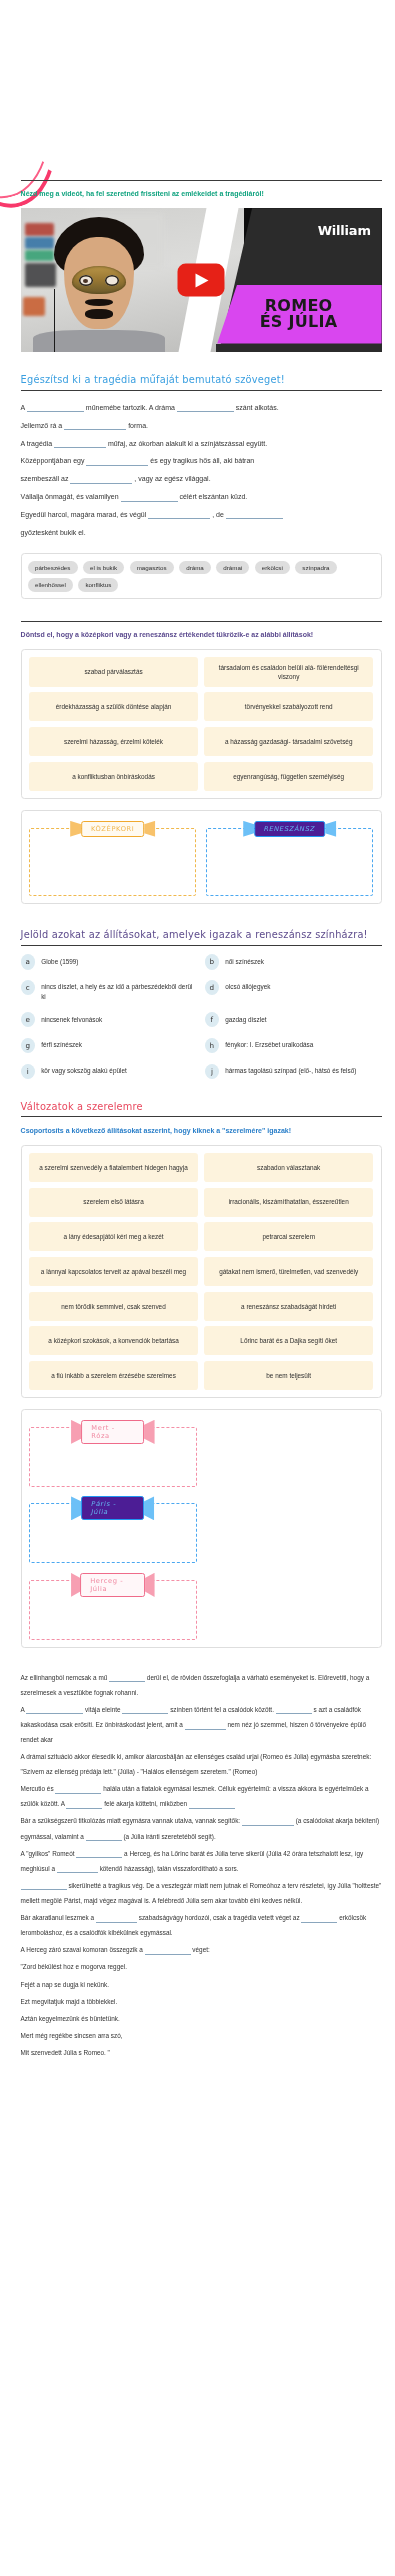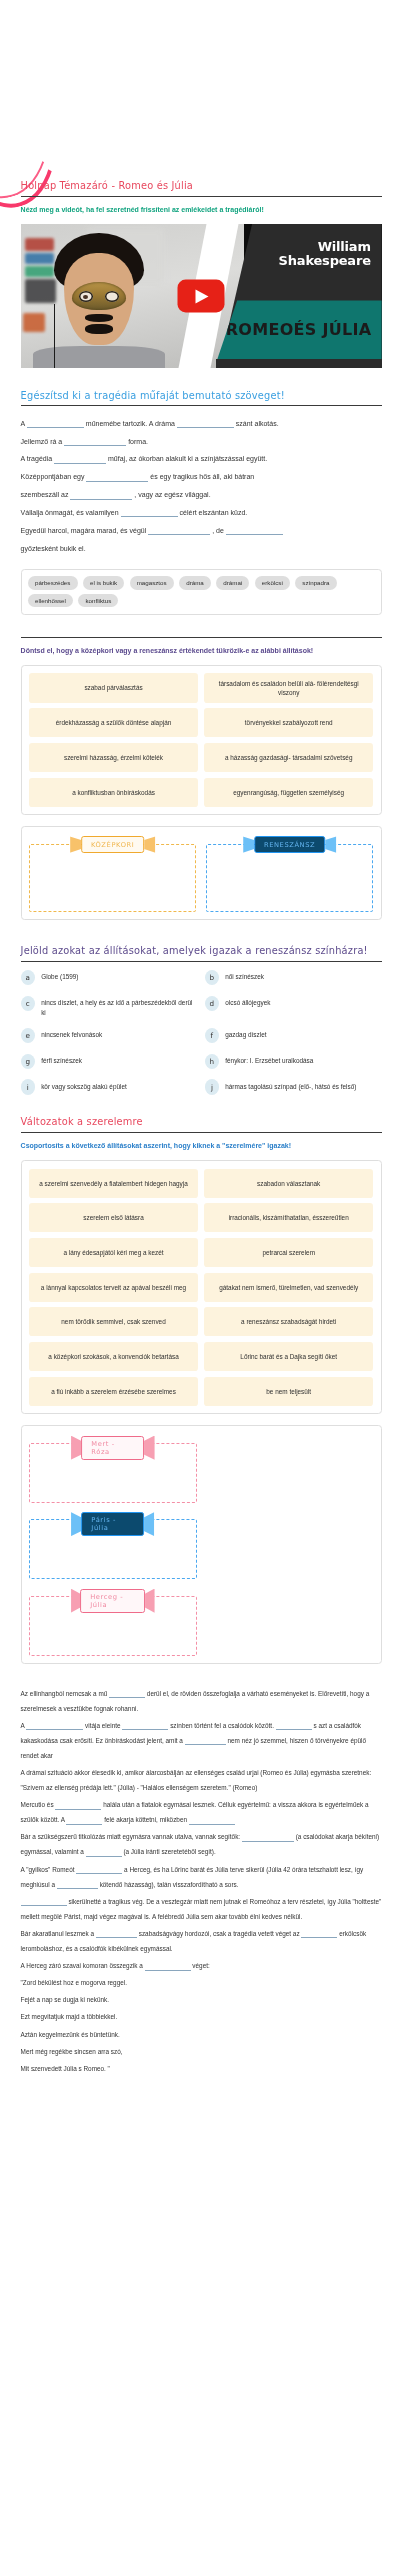--- a/index.html
+++ b/index.html
@@ -155,23 +155,23 @@
     background:#ffffff; transform: skewX(-11deg); z-index:2;
   }
   .wm-name {
     position:absolute; right:3%; top:11%; width:94%;
     text-align:right; color:#fff; z-index:3;
     font-family:"DejaVu Sans", sans-serif; font-weight:bold;
     font-size:13px; line-height:1.08; letter-spacing:-0.2px;
   }
   .yellow {
     position:absolute; right:0; bottom:6%; width:46%; height:41%;
-    background:#0f766e; z-index:2;
+    background:#d946ef; z-index:2;
     clip-path: polygon(13% 0, 100% 0, 100% 100%, 1% 100%);
-    display:flex; align-items:center; justify-content:center;
+    display:flex; flex-direction:column; align-items:center; justify-content:center;
   }
   .yellow div {
     color:#1b1b1b; font-family:"DejaVu Sans", sans-serif; font-weight:bold;
     font-size:16px; line-height:1.0; letter-spacing:0.3px;
   }
   .vid-bottom-bar {
     position:absolute; right:0; bottom:0; width:46%; height:6%;
     background:#2b2b2b; z-index:3;
   }
   .playbtn {
@@ -283,21 +283,21 @@
     background: #fffaf0;
     border: 1px solid #f0a92e;
     border-radius: 2.6px;
     padding: 3.1px 8.8px;
     font-family: "DejaVu Sans", sans-serif;
     font-size: 6.7px;
     letter-spacing: 0.6px;
     color: #f0b750;
   }
   .zone.blue .rb-wing  { background: #6cc0f7; }
-  .zone.blue .rb-plate { border-color: #2196f3; color: #64b5f0; background:#0c4a6e; }
+  .zone.blue .rb-plate { border-color: #2196f3; color: #64b5f0; background:#4c1d95;font-style:italic; }
 
   .dropbox.three .zone .area { height: 60px; }
   .dropbox.three { flex-wrap: wrap; }
   .dropbox.three .zone { flex: 0 0 calc(50% - 4.6px); }
 
   .zone.red  .rb-wing  { background: #f79fb2; }
   .zone.red  .rb-plate { border-color: #ef6b8a; color: #f08aa2; background:#fff7f9; }
   .zone.red  .area     { border-color: #f48fa6; }
 
   
@@ -332,21 +332,20 @@
 </style>
 </head>
 <body>
 
 <div class="swoosh"></div>
 <div class="swoosh2"></div>
 
 <div class="page">
 
   <div class="sect">
-    <div class="hand red">Holnap Témazáró - Romeo és Júlia</div>
     <hr class="rule">
     <div class="lead green">Nézd meg a videót, ha fel szeretnéd frissíteni az emlékeidet a tragédiáról!</div>
 
     <div class="video">
       <div class="vid-left">
         <span class="blob b1"></span>
         <span class="blob b2"></span>
         <span class="blob b3"></span>
         <span class="blob b4"></span>
         <span class="blob b5"></span>
@@ -363,21 +362,20 @@
           </div>
           <div class="torso"></div>
           <div class="wand"></div>
         </div>
       </div>
 
       <div class="vid-right"></div>
       <div class="vid-white-slash"></div>
       <div class="wm-name">
         <div>William</div>
-        <div>Shakespeare</div>
       </div>
       <div class="yellow">
         <div>ROMEO</div>
         <div>ÉS JÚLIA</div>
       </div>
       <div class="vid-bottom-bar"></div>
       <div class="playbtn"></div>
     </div>
   </div>
 

